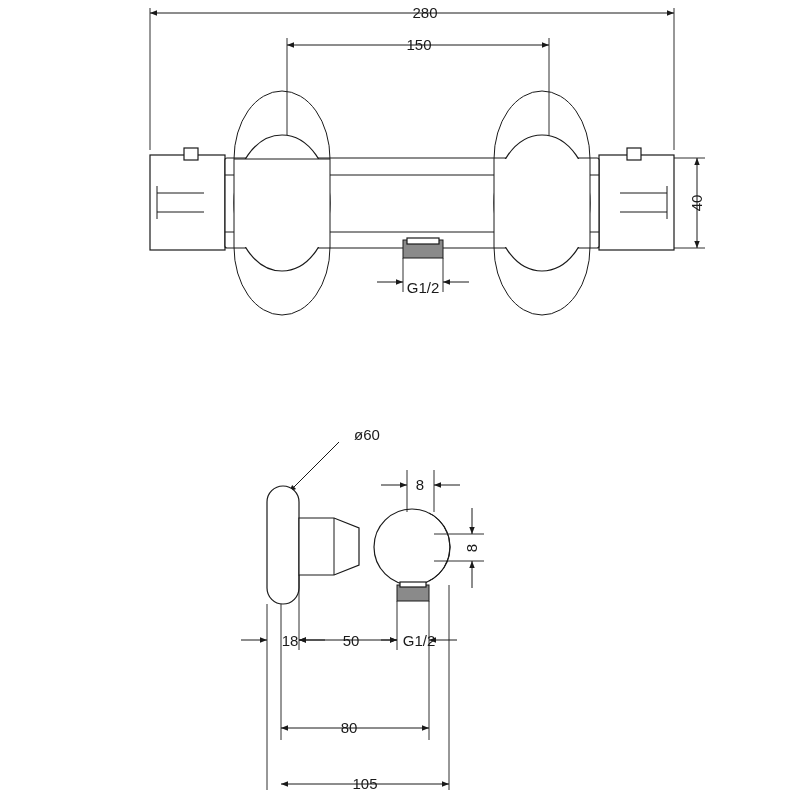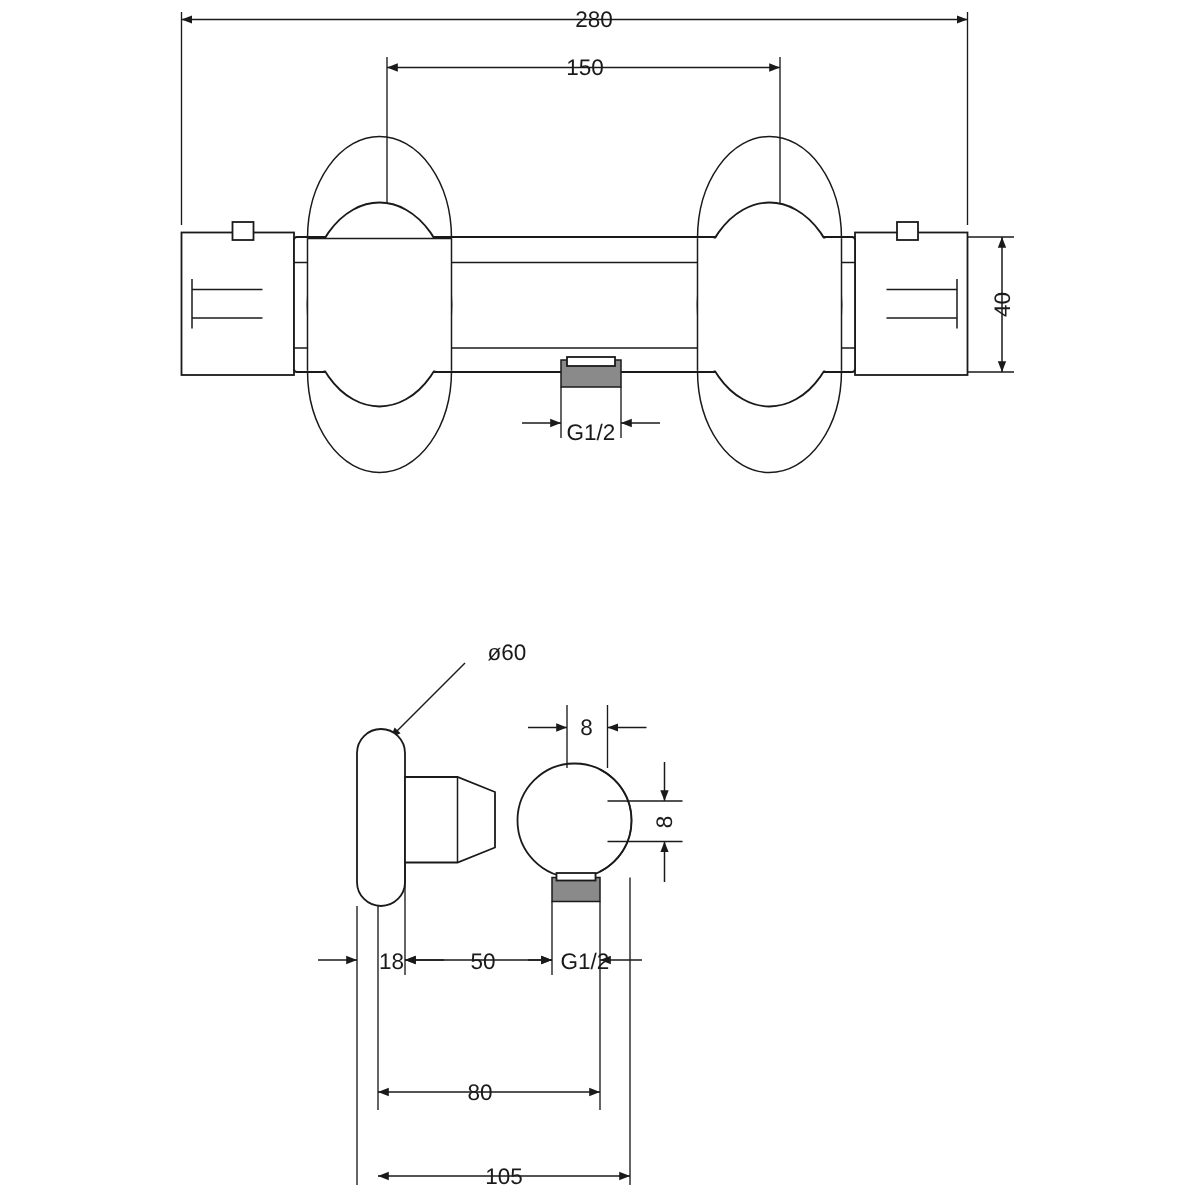--- a/index.html
+++ b/index.html
@@ -11,20 +11,21 @@
     width: 800px;
     height: 800px;
     font-family: "Liberation Sans", sans-serif;
     color: #1a1a1a;
     overflow: hidden;
   }
   #stage {
     position: relative;
     width: 768px;
     height: 800px;
+    margin-left: 29px;
   }
   svg#drawing {
     position: absolute;
     left: 0;
     top: 0;
     width: 800px;
     height: 800px;
   }
   .dim-text {
     font-family: "Liberation Sans", sans-serif;

